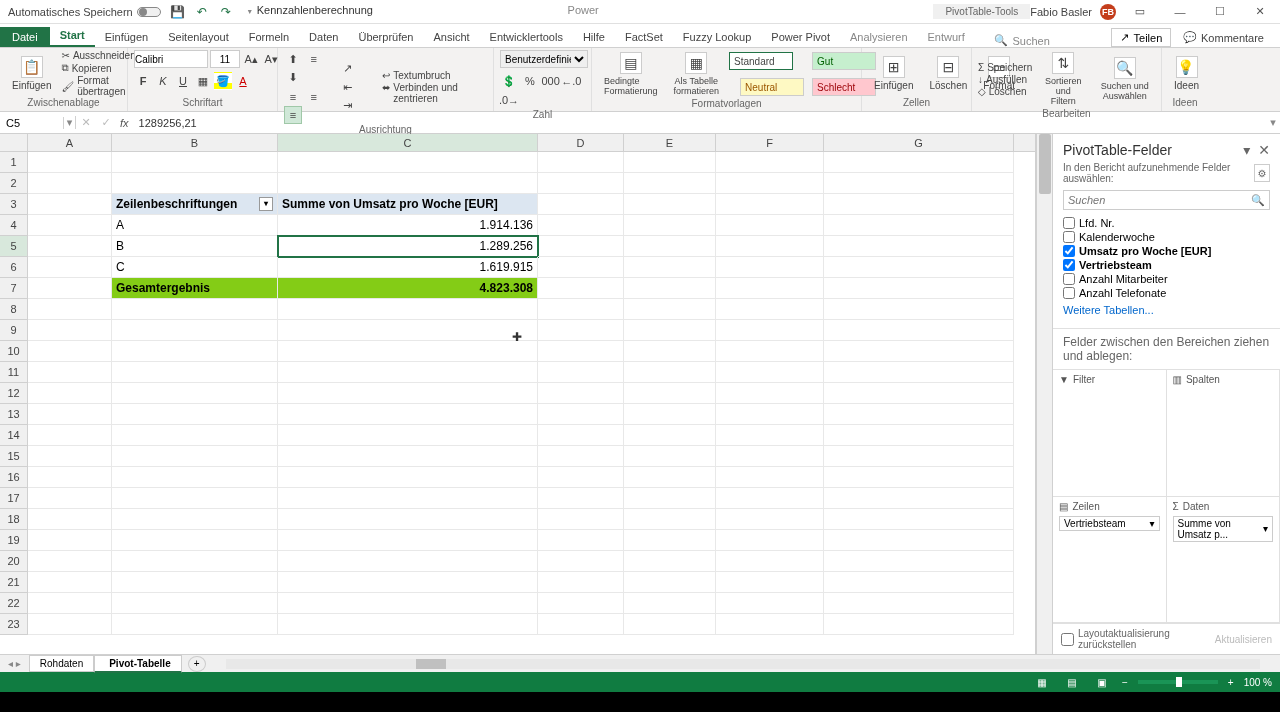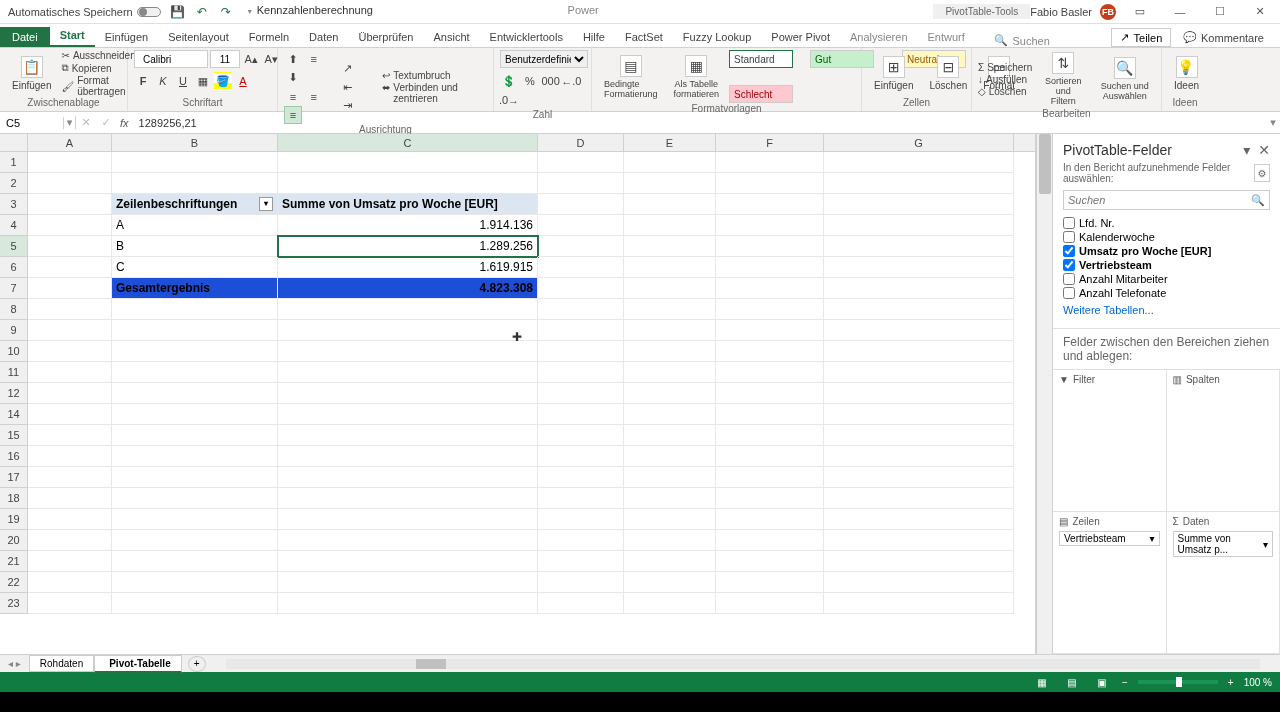--- a/index.html
+++ b/index.html
@@ -34,21 +34,21 @@
 
 .ribbon-body { height: 64px; background: #f3f2f1; display: flex; border-bottom: 1px solid #d0d0d0; font-size: 10px; color: #444; }
 .ribbon-group { border-right: 1px solid #e0e0e0; padding: 2px 6px; display: flex; flex-direction: column; }
 .ribbon-group-content { flex: 1; display: flex; align-items: center; gap: 4px; }
 .ribbon-group-label { text-align: center; font-size: 10px; color: #666; padding-bottom: 1px; }
 .big-btn { display: flex; flex-direction: column; align-items: center; gap: 2px; padding: 2px 6px; cursor: pointer; }
 .big-btn-icon { width: 22px; height: 22px; background: #fff; border: 1px solid #ccc; display: flex; align-items: center; justify-content: center; font-size: 14px; }
 .clipboard-sub { display: flex; flex-direction: column; gap: 1px; font-size: 10px; }
 .clipboard-sub div { display: flex; align-items: center; gap: 3px; cursor: pointer; }
 .font-row { display: flex; align-items: center; gap: 2px; }
-.font-name { width: 74px; height: 18px; border: 1px solid #ccc; background: #fff; font-size: 10px; padding: 0 8px; }
+.font-name { width: 74px; height: 18px; border: 1px solid #ccc; background: #fff; font-size: 10px; padding: 0 0; }
 .font-size { width: 30px; height: 18px; border: 1px solid #ccc; background: #fff; font-size: 10px; text-align: center; }
 .btn-sm { width: 18px; height: 18px; display: inline-flex; align-items: center; justify-content: center; border: 1px solid transparent; cursor: pointer; font-size: 11px; }
 .btn-sm.active { background: #d0e8d8; border-color: #a0c8a8; }
 .align-grp { display: flex; flex-direction: column; gap: 1px; }
 .style-cell { width: 64px; height: 18px; border: 1px solid #ccc; font-size: 10px; display: flex; align-items: center; padding: 0 4px; }
 .style-standard { background: #fff; border-color: #217346; }
 .style-gut { background: #c6efce; color: #006100; }
 .style-neutral { background: #fef9c3; color: #9c5700; margin-left: 11px; }
 .style-schlecht { background: #ffc7ce; color: #9c0006; }
 .vert-stack { display: flex; flex-direction: column; gap: 1px; }
@@ -69,21 +69,21 @@
 .col-h { border-right: 1px solid #d0d0d0; text-align: center; color: #444; line-height: 18px; }
 .col-h.sel { background: #d8e8dc; }
 .col-A { width: 84px; } .col-B { width: 166px; } .col-C { width: 260px; }
 .col-D { width: 86px; } .col-E { width: 92px; } .col-F { width: 108px; } .col-G { width: 190px; }
 .rows { }
 .row { display: flex; height: 21px; font-size: 11px; }
 .row-h { width: 28px; background: #f0f0f0; border-right: 1px solid #d0d0d0; border-bottom: 1px solid #d0d0d0; text-align: center; color: #444; line-height: 21px; }
 .row-h.sel { background: #d8e8dc; }
 .cell { border-right: 1px solid #e8e8e8; border-bottom: 1px solid #e8e8e8; padding: 0 4px; line-height: 21px; overflow: hidden; white-space: nowrap; }
 .pivot-hdr { background: #dce6f1; font-weight: 600; font-size: 12px; }
-.pivot-total { background: #1d4ed8; font-weight: 700; font-size: 12px; }
+.pivot-total { background: #84cc16; font-weight: 700; font-size: 12px; }
 .num { text-align: right; font-size: 12px; }
 .filter-btn { float: right; width: 14px; height: 14px; border: 1px solid #999; background: #fff; font-size: 8px; text-align: center; line-height: 12px; margin-top: 3px; cursor: pointer; }
 .active-cell { outline: 2px solid #217346; outline-offset: -1px; }
 .grid-vscroll { width: 16px; background: #f0f0f0; border-left: 1px solid #d0d0d0; position: relative; }
 .vscroll-thumb { position: absolute; top: 0; left: 2px; width: 12px; height: 60px; background: #c0c0c0; border-radius: 2px; }
 .cursor-plus { position: absolute; font-size: 12px; color: #333; }
 
 
 .pivot-pane { width: 228px; background: #fff; border-left: 1px solid #d0d0d0; display: flex; flex-direction: column; font-size: 11px; }
 .pivot-pane-hdr { display: flex; align-items: center; justify-content: space-between; padding: 8px 10px 4px; font-size: 14px; color: #333; }
@@ -292,21 +292,21 @@
   <div class="ribbon-group" style="width:270px">
     <div class="ribbon-group-content">
       <div class="big-btn">
         <div class="big-btn-icon">▤</div>
         <span style="font-size:9px;">Bedingte Formatierung</span>
       </div>
       <div class="big-btn">
         <div class="big-btn-icon">▦</div>
         <span style="font-size:9px;text-align:center">Als Tabelle formatieren</span>
       </div>
-      <div style="display:grid;grid-template-columns:1fr 1fr 1fr;gap:17px">
+      <div style="display:grid;grid-template-columns:1fr 1fr;gap:8px">
         <div class="style-cell style-standard">Standard</div>
         <div class="style-cell style-gut">Gut</div>
         <div class="style-cell style-neutral">Neutral</div>
         <div class="style-cell style-schlecht">Schlecht</div>
       </div>
     </div>
     <div class="ribbon-group-label">Formatvorlagen</div>
   </div>
 
   <div class="ribbon-group" style="width:110px">
@@ -503,20 +503,30 @@
           <div class="row-h">12</div>
           <div class="cell col-A"></div>
           <div class="cell col-B"></div>
           <div class="cell col-C"></div>
           <div class="cell col-D"></div>
           <div class="cell col-E"></div>
           <div class="cell col-F"></div>
           <div class="cell col-G"></div>
         </div>
         <div class="row">
+          <div class="row-h">13</div>
+          <div class="cell col-A"></div>
+          <div class="cell col-B"></div>
+          <div class="cell col-C"></div>
+          <div class="cell col-D"></div>
+          <div class="cell col-E"></div>
+          <div class="cell col-F"></div>
+          <div class="cell col-G"></div>
+        </div>
+        <div class="row">
           <div class="row-h">14</div>
           <div class="cell col-A"></div>
           <div class="cell col-B"></div>
           <div class="cell col-C"></div>
           <div class="cell col-D"></div>
           <div class="cell col-E"></div>
           <div class="cell col-F"></div>
           <div class="cell col-G"></div>
         </div>
         <div class="row">
@@ -686,20 +696,25 @@
       <div class="area-box">
         <div class="area-box-hdr">
             <span>Σ</span>
             <span>Daten</span>
           </div>
         <div class="area-chip">
             <span>Summe von Umsatz p...</span>
             <span>▾</span>
           </div>
       </div>
+    </div>
+    <div class="defer-row">
+      <input type="checkbox" style="">
+      <span>Layoutaktualisierung zurückstellen</span>
+      <span class="defer-btn">Aktualisieren</span>
     </div>
   </div>
 </div>
 
 <div class="sheet-tabs">
   <span class="sheet-nav">◂ ▸</span>
   <div class="sheet-tab">Rohdaten</div>
   <div class="sheet-tab active">Pivot-Tabelle</div>
   <div class="sheet-add">+</div>
   <div class="hscroll">

